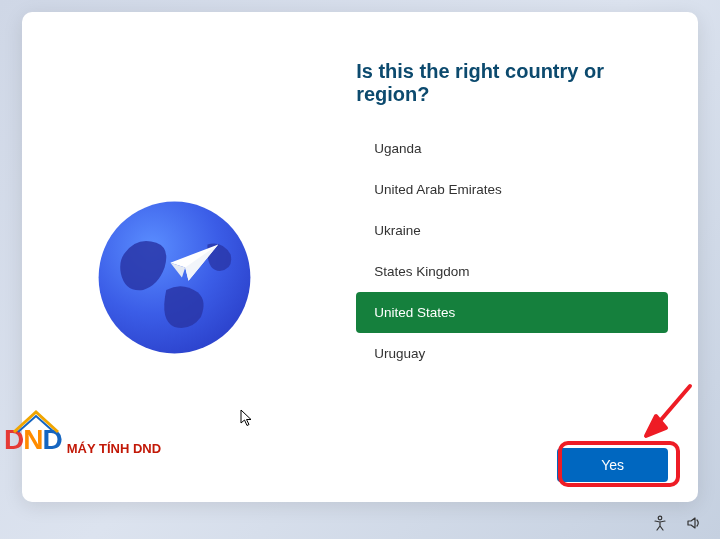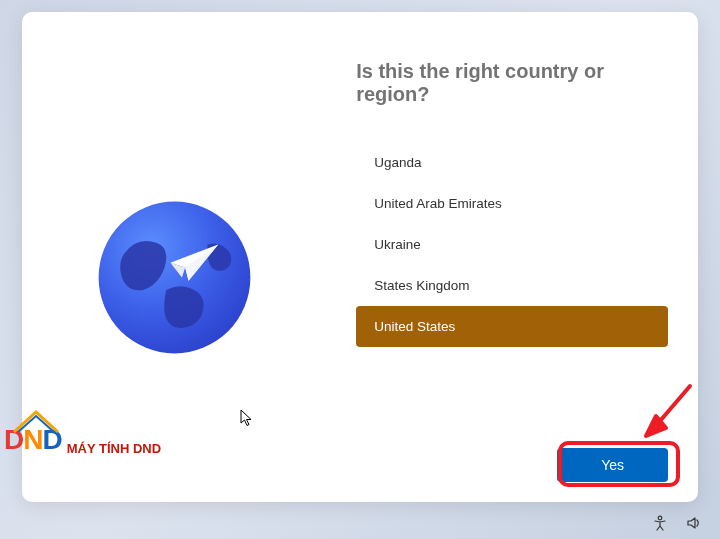--- a/index.html
+++ b/index.html
@@ -33,37 +33,37 @@
     }
     .right-pane {
       width: 55%;
       padding: 48px 30px 20px 30px;
       display: flex;
       flex-direction: column;
     }
     .heading {
       font-size: 20px;
       font-weight: 600;
-      color: #737373;
-      margin-bottom: 36px;
+      color: #0c4a6e;
+      margin-bottom: 22px;
     }
     .list {
       flex: 1;
       display: flex;
       flex-direction: column;
     }
     .list-item {
       padding: 13px 18px;
       font-size: 13.5px;
       color: #323232;
       cursor: pointer;
       border-radius: 4px;
     }
     .list-item.selected {
-      background: #a16207;
+      background: #15803d;
       color: #ffffff;
       font-weight: 400;
     }
     .yes-row {
       display: flex;
       justify-content: flex-end;
       margin-top: 8px;
     }
     .yes-button {
       background: #0067c0;
@@ -154,20 +154,21 @@
   </div>
 
   <div class="right-pane">
     <h1 class="heading">Is this the right country or region?</h1>
     <div class="list">
       <div class="list-item">Uganda</div>
       <div class="list-item">United Arab Emirates</div>
       <div class="list-item">Ukraine</div>
       <div class="list-item">States Kingdom</div>
       <div class="list-item selected">United States</div>
+      <div class="list-item">Uruguay</div>
     </div>
     <div class="yes-row">
       <button class="yes-button">Yes</button>
     </div>
   </div>
 </div>
 
 <div class="yes-highlight"></div>
 
 <svg class="arrow-annot" width="60" height="70" viewBox="0 0 60 70">

